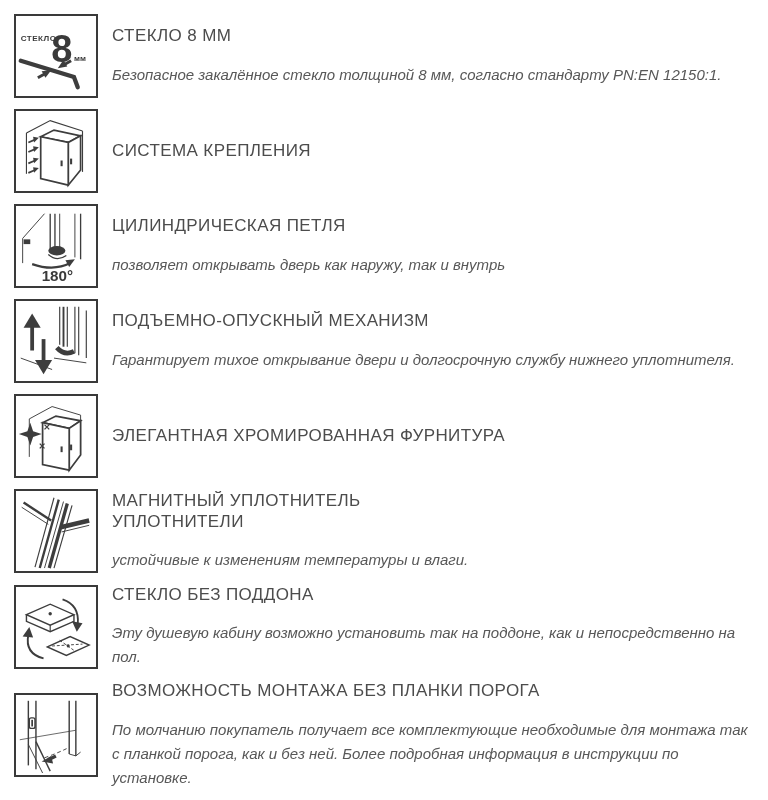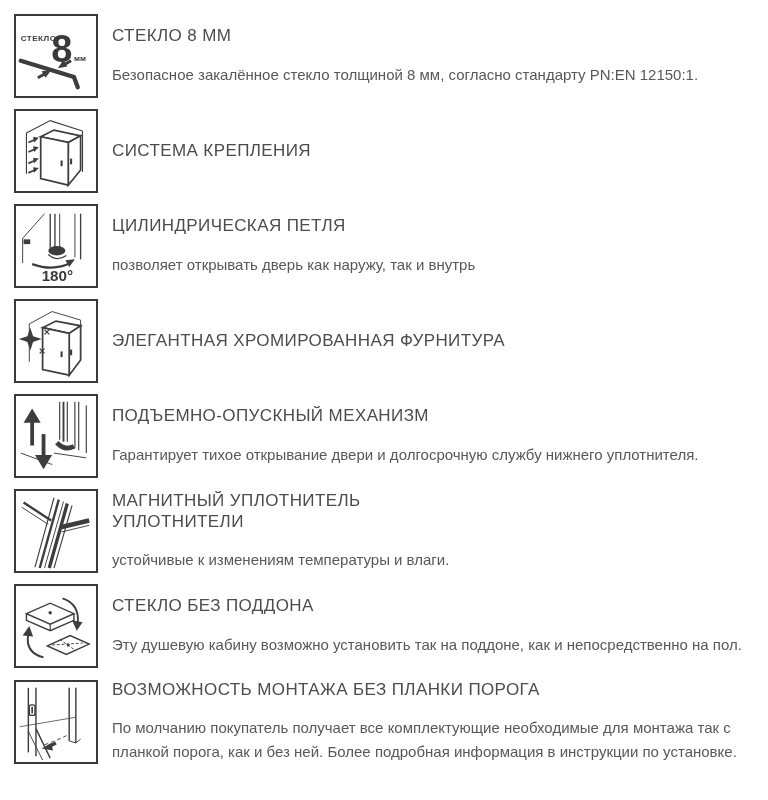--- a/index.html
+++ b/index.html
@@ -14,21 +14,21 @@
     flex:0 0 auto; width:80px; height:80px;
     border:2px solid #3a3a3a; background:#fff;
     display:flex; align-items:center; justify-content:flex-start;
   }
   .icon-box svg { width:76px; height:76px; display:block; }
   .feature-text { margin-left:14px; max-width:646px; }
   .feature-title {
     font-size:17px; color:#4c4c4c; letter-spacing:0.4px; line-height:1.25;
   }
   .feature-desc {
-    font-size:15px; color:#585858; line-height:1.6; margin-top:16px;
+    font-size:15px; color:#585858; line-height:1.6; margin-top:16px;font-style:italic;
   }
   .feature-title.sub { }
   
   svg { stroke:#3d3d3d; fill:none; }
   svg text { stroke:none; fill:#3a3a3a; font-family:"Liberation Sans","DejaVu Sans",sans-serif; }
   .fill-dark { fill:#3d3d3d; stroke:none; }
 </style>
 </head>
 <body>
 
@@ -99,41 +99,20 @@
     </div>
     <div class="feature-text">
       <div class="feature-title">ЦИЛИНДРИЧЕСКАЯ ПЕТЛЯ</div>
       <div class="feature-desc">позволяет открывать дверь как наружу, так и внутрь</div>
     </div>
   </div>
 
   <div class="feature-row">
     <div class="icon-box">
       <svg viewBox="0 0 80 80">
-        <path d="M14 22 L38 9 L68 18" stroke-width="1"></path>
-        <path d="M14 22 V62" stroke-width="1"></path>
-        <path d="M68 18 V60" stroke-width="1"></path>
-        <path d="M28 26 L42 19 L68 24 L56 32 Z" stroke-width="1.8" fill="#ffffff"></path>
-        <path d="M56 32 L68 24 V60 L56 76 Z" stroke-width="1.8" fill="#ffffff"></path>
-        <path d="M28 26 L56 32 V76 L28 70 Z" stroke-width="1.8" fill="#ffffff"></path>
-        <path d="M48 51 v6" stroke-width="2.2"></path>
-        <path d="M58 49 v6" stroke-width="2.2"></path>
-        <path class="fill-dark" d="M15 26 L18 35 L27 38 L18 41 L15 50 L12 41 L3 38 L12 35 Z"></path>
-        <path d="M30 28 L35 33 M35 28 L30 33" stroke-width="1.4"></path>
-        <path d="M25 48 L30 53 M30 48 L25 53" stroke-width="1.4"></path>
-      </svg>
-    </div>
-    <div class="feature-text">
-      <div class="feature-title">ЭЛЕГАНТНАЯ ХРОМИРОВАННАЯ ФУРНИТУРА</div>
-    </div>
-  </div>
-
-  <div class="feature-row">
-    <div class="icon-box">
-      <svg viewBox="0 0 80 80">
         <path d="M17 50 V24" stroke-width="4"></path>
         <polygon class="fill-dark" points="17,11 8,26 26,26"></polygon>
         <path d="M29 38 V62" stroke-width="4"></path>
         <polygon class="fill-dark" points="29,75 20,60 38,60"></polygon>
         <path d="M46 4 V44" stroke-width="1.2"></path>
         <path d="M50 4 V46" stroke-width="2"></path>
         <path d="M54 4 V46" stroke-width="1.2"></path>
         <path d="M43 47 Q51 56 61 51" stroke-width="5"></path>
         <path d="M62 4 V53" stroke-width="1.2"></path>
         <path d="M66 4 V55" stroke-width="1.2"></path>
@@ -144,20 +123,41 @@
     </div>
     <div class="feature-text">
       <div class="feature-title">ПОДЪЕМНО-ОПУСКНЫЙ МЕХАНИЗМ</div>
       <div class="feature-desc">Гарантирует тихое открывание двери и долгосрочную службу нижнего уплотнителя.</div>
     </div>
   </div>
 
   <div class="feature-row">
     <div class="icon-box">
       <svg viewBox="0 0 80 80">
+        <path d="M14 22 L38 9 L68 18" stroke-width="1"></path>
+        <path d="M14 22 V62" stroke-width="1"></path>
+        <path d="M68 18 V60" stroke-width="1"></path>
+        <path d="M28 26 L42 19 L68 24 L56 32 Z" stroke-width="1.8" fill="#ffffff"></path>
+        <path d="M56 32 L68 24 V60 L56 76 Z" stroke-width="1.8" fill="#ffffff"></path>
+        <path d="M28 26 L56 32 V76 L28 70 Z" stroke-width="1.8" fill="#ffffff"></path>
+        <path d="M48 51 v6" stroke-width="2.2"></path>
+        <path d="M58 49 v6" stroke-width="2.2"></path>
+        <path class="fill-dark" d="M15 26 L18 35 L27 38 L18 41 L15 50 L12 41 L3 38 L12 35 Z"></path>
+        <path d="M30 28 L35 33 M35 28 L30 33" stroke-width="1.4"></path>
+        <path d="M25 48 L30 53 M30 48 L25 53" stroke-width="1.4"></path>
+      </svg>
+    </div>
+    <div class="feature-text">
+      <div class="feature-title">ЭЛЕГАНТНАЯ ХРОМИРОВАННАЯ ФУРНИТУРА</div>
+    </div>
+  </div>
+
+  <div class="feature-row">
+    <div class="icon-box">
+      <svg viewBox="0 0 80 80">
         <path d="M40 5 L20 78" stroke-width="1.2"></path>
         <path d="M45 7 L25 79" stroke-width="2.5"></path>
         <path d="M50 9 L30 79" stroke-width="1"></path>
         <path d="M54 11 L35 79" stroke-width="3.5"></path>
         <path d="M59 13 L40 79" stroke-width="1.2"></path>
         <path d="M8 10 L37 29" stroke-width="2.5"></path>
         <path d="M6 15 L34 33" stroke-width="1"></path>
         <path d="M47 36 L77 29" stroke-width="5"></path>
         <path d="M48 41 L77 34" stroke-width="1"></path>
       </svg>

